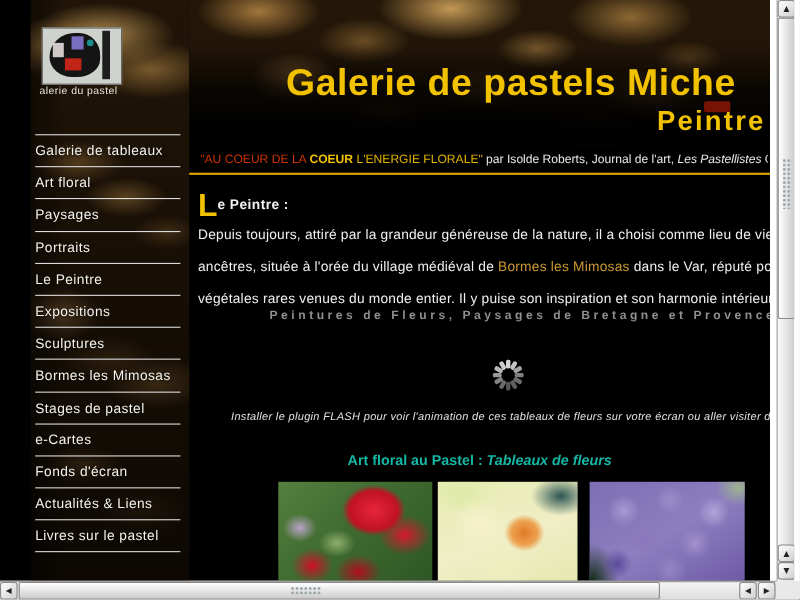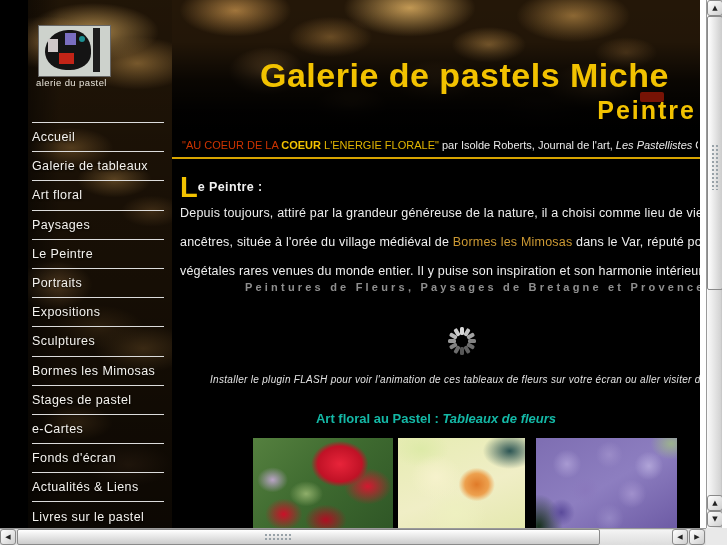--- a/index.html
+++ b/index.html
@@ -165,36 +165,33 @@
       <div class="sq sq-white"></div>
       <div class="sq sq-teal"></div>
     </div>
     <div class="logo-caption">alerie du pastel</div>
 
     <div class="site-title">Galerie de pastels Miche</div>
     <div class="site-subtitle">Peintre</div>
 
     <div class="sidebar">
       <div class="nav-item">
-          <span>Accueil</span>
-        </div>
-      <div class="nav-item">
           <span>Galerie de tableaux</span>
         </div>
       <div class="nav-item">
           <span>Art floral</span>
         </div>
       <div class="nav-item">
           <span>Paysages</span>
         </div>
       <div class="nav-item">
+          <span>Portraits</span>
+        </div>
+      <div class="nav-item">
           <span>Le Peintre</span>
-        </div>
-      <div class="nav-item">
-          <span>Portraits</span>
         </div>
       <div class="nav-item">
           <span>Expositions</span>
         </div>
       <div class="nav-item">
           <span>Sculptures</span>
         </div>
       <div class="nav-item">
           <span>Bormes les Mimosas</span>
         </div>

